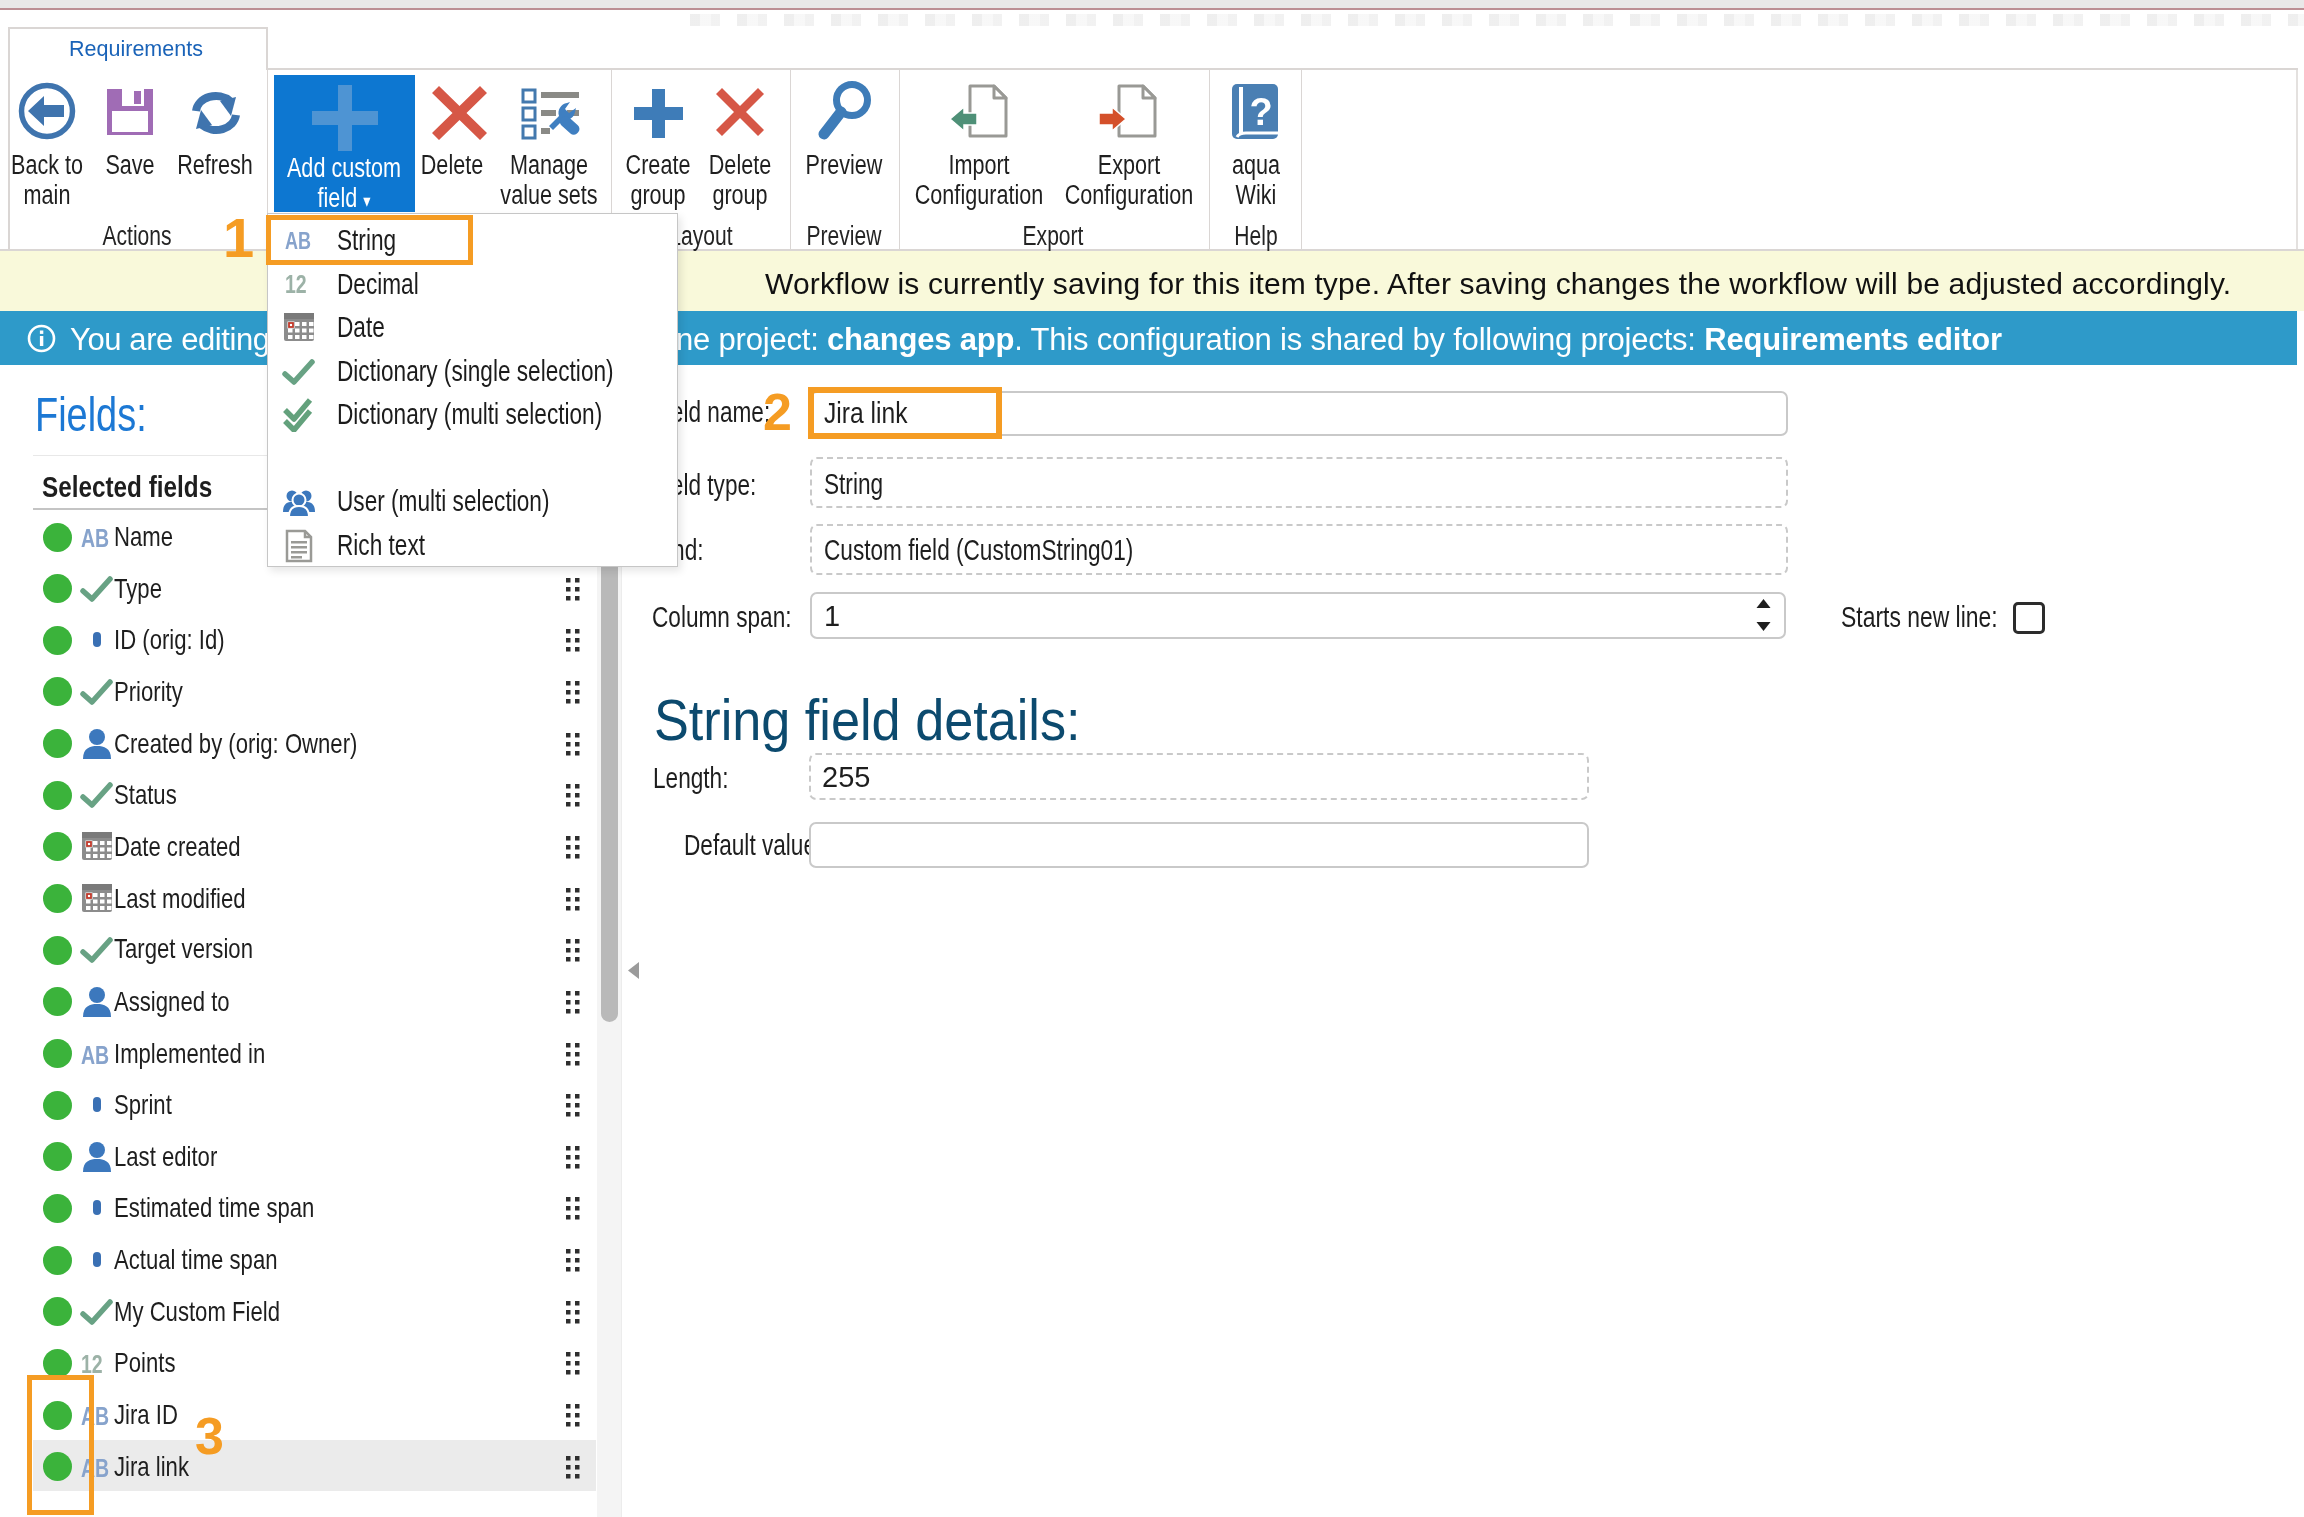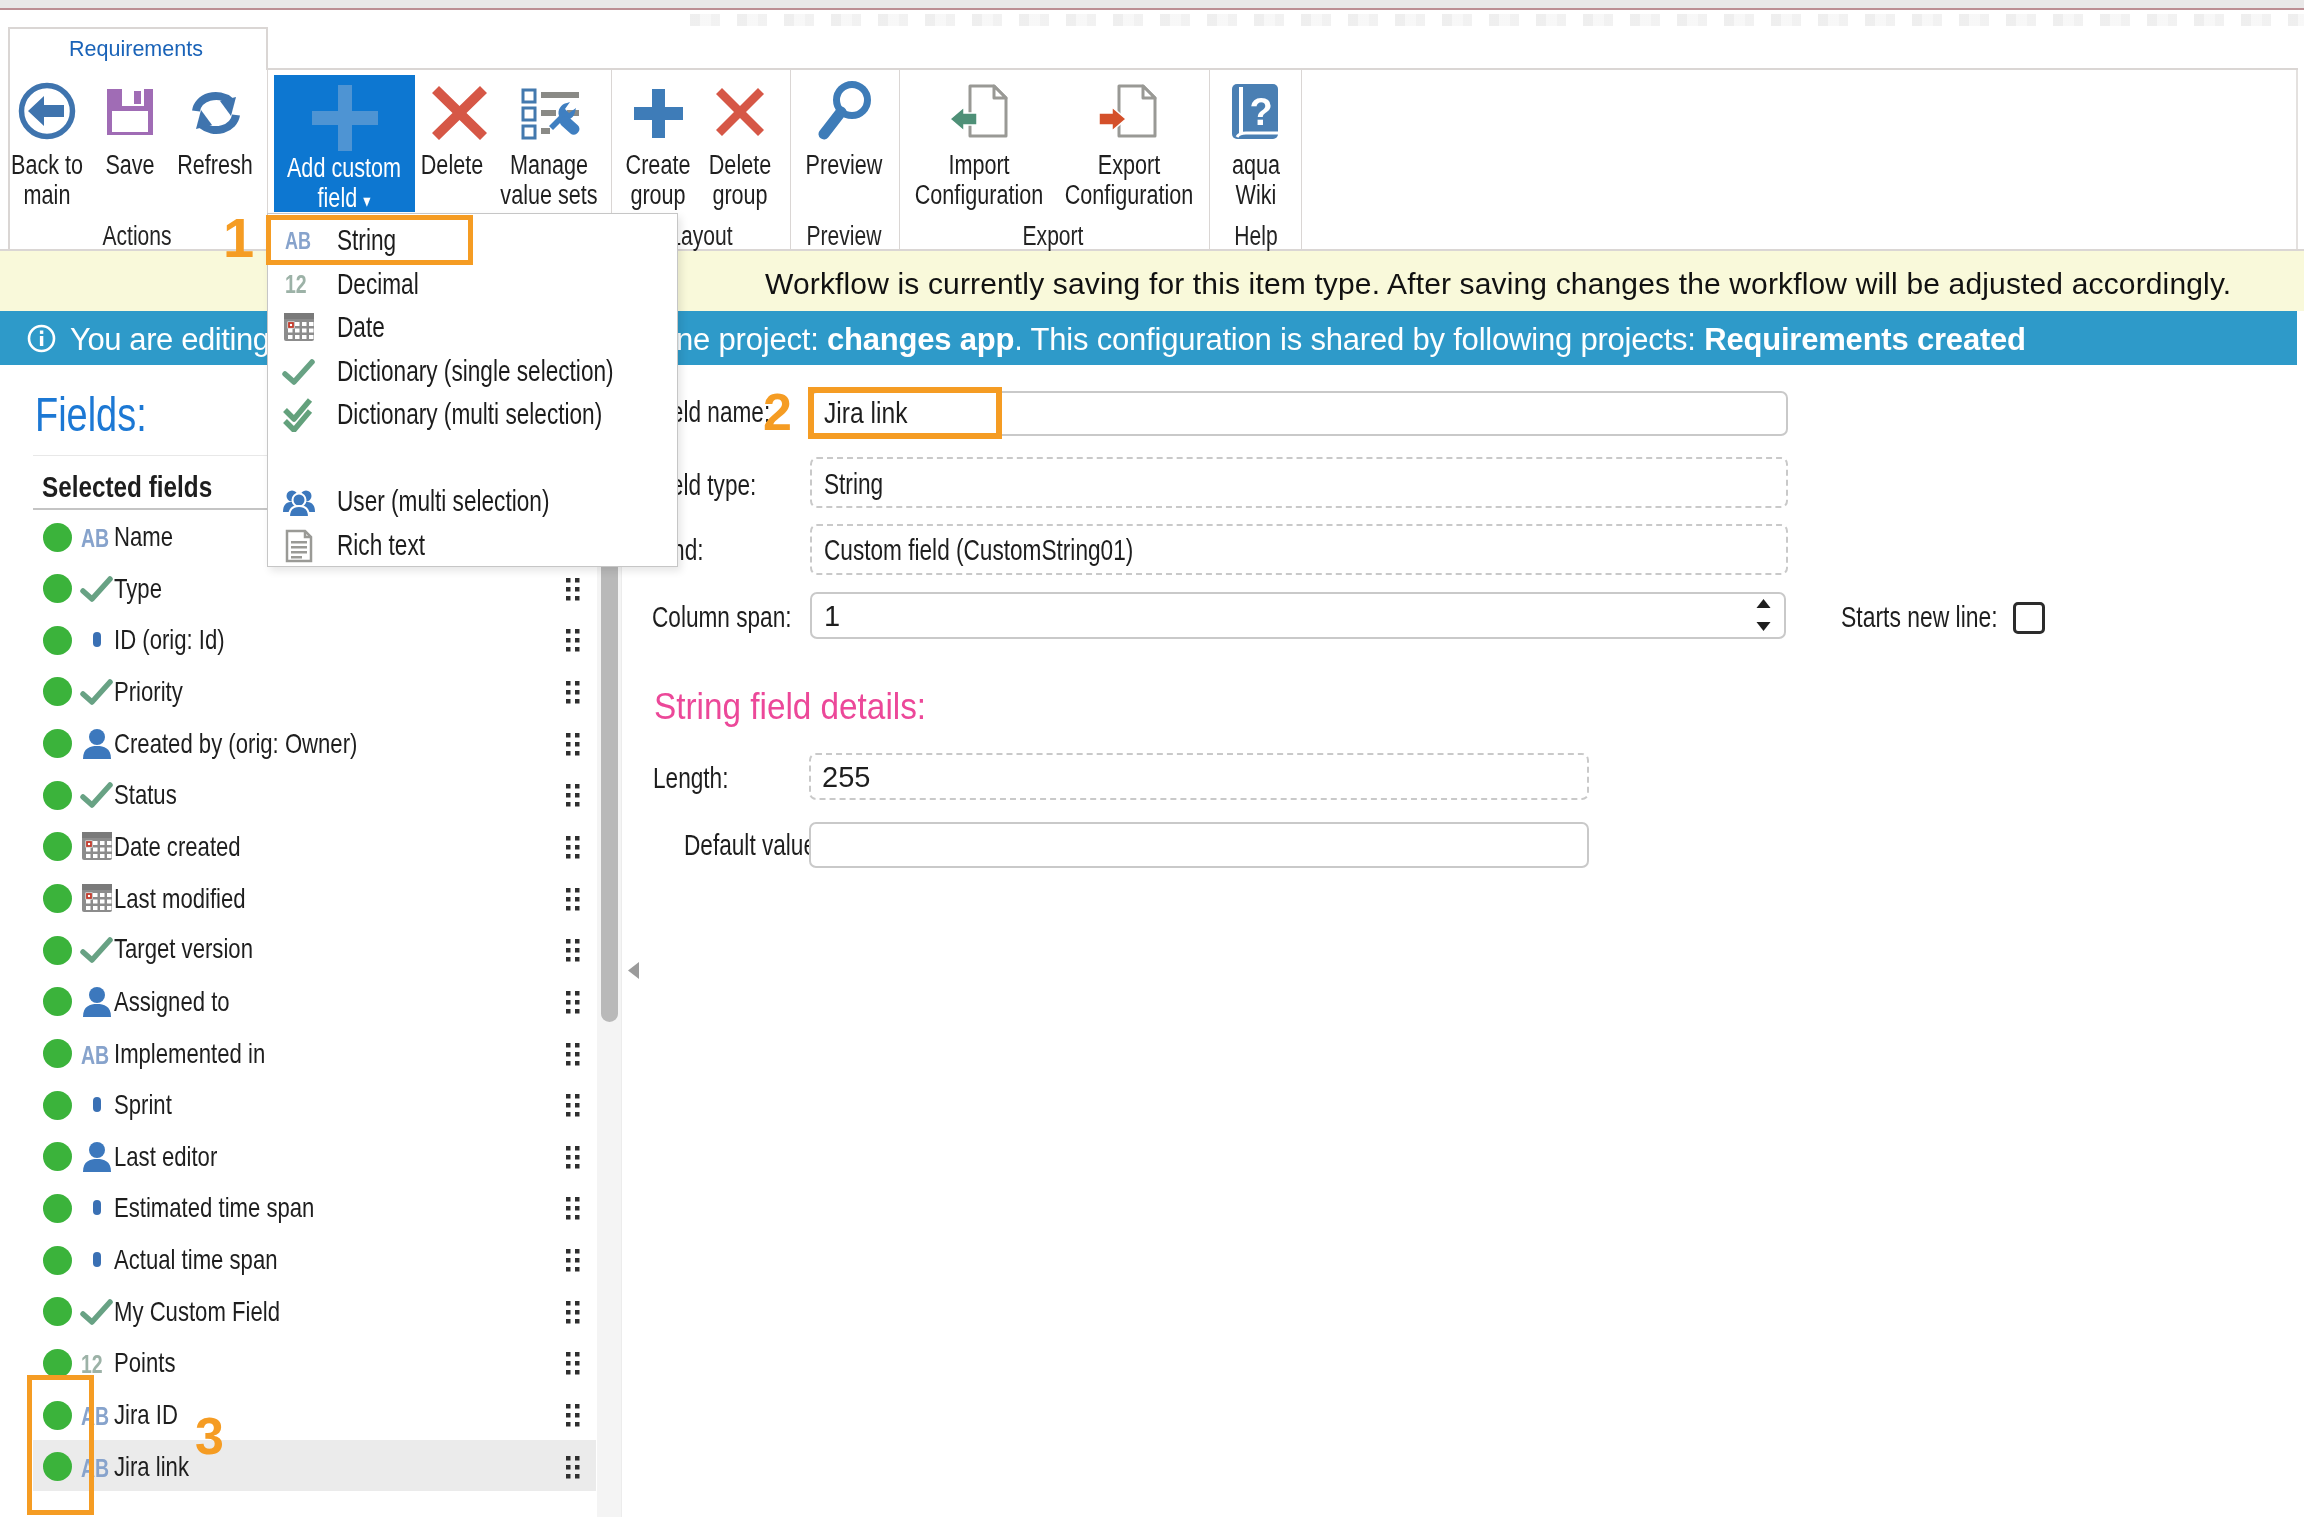--- a/index.html
+++ b/index.html
@@ -138,21 +138,21 @@
   <div class="abs" style="left:0;top:251px;width:2304px;height:60px;background:#f9f9da;"></div>
   <div class="abs" style="left:765px;top:267px;font-size:30px;letter-spacing:0.15px;color:#111;white-space:nowrap;">Workflow is currently saving for this item type. After saving changes the workflow will be adjusted accordingly.</div>
 
   <div class="abs" style="left:0;top:311px;width:2297px;height:54px;background:#2e9ac9;"></div>
   <svg class="abs" style="left:27px;top:324px;" width="29" height="29" viewBox="0 0 29 29">
     <circle cx="14.5" cy="14.5" r="12.5" fill="none" stroke="#fff" stroke-width="2.6"></circle>
     <rect x="12.9" y="12" width="3.4" height="10" fill="#fff"></rect>
     <rect x="12.9" y="6.5" width="3.4" height="3.4" fill="#fff"></rect>
   </svg>
   <div class="abs" style="left:70px;top:322px;font-size:31px;letter-spacing:-0.4px;color:#fff;white-space:nowrap;">You are editing</div>
-  <div class="abs" style="left:676px;top:322px;font-size:31px;letter-spacing:-0.2px;color:#fff;white-space:nowrap;">ne project: <b>changes app</b>. This configuration is shared by following projects: <b>Requirements created</b></div>
+  <div class="abs" style="left:676px;top:322px;font-size:31px;letter-spacing:-0.2px;color:#fff;white-space:nowrap;">ne project: <b>changes app</b>. This configuration is shared by following projects: <b>Requirements editor</b></div>
 
   <div class="abs" style="left:35px;top:387px;font-size:48px;color:#1c78d4;"><span class="cx">Fields:</span></div>
   <div class="abs" style="left:33px;top:455px;width:562px;height:1px;background:#e8e8e8;"></div>
   <div class="abs" style="left:42px;top:470px;font-size:30px;font-weight:bold;color:#1e1e1e;"><span class="cx" style="transform:scaleX(0.81);">Selected fields</span></div>
   <div class="abs" style="left:33px;top:508px;width:562px;height:2px;background:#c4c4c4;"></div>
 
   <div class="abs" style="left:33px;top:1440px;width:563px;height:51px;background:#ebebeb;"></div>
 
   <div id="rows">
       <div class="abs" style="left:43px;top:523px;width:29px;height:29px;border-radius:50%;background:#3bb33b;"></div>
@@ -441,21 +441,21 @@
   <div class="flbl" style="left:652px;top:601px;"><span class="cx" style="transform:scaleX(0.78);">Column span:</span></div>
   <div class="inp" style="left:810px;top:592px;width:972px;height:43px;"></div>
   <div class="fval" style="left:824px;top:600px;">1</div>
   <svg class="abs" style="left:1755px;top:598px;" width="17" height="34" viewBox="0 0 17 34">
     <path d="M8.5 1 L15.5 10 L1.5 10 Z" fill="#1e1e1e"></path>
     <path d="M8.5 33 L15.5 24 L1.5 24 Z" fill="#1e1e1e"></path>
   </svg>
   <div class="flbl" style="left:1841px;top:601px;"><span class="cx" style="transform:scaleX(0.79);">Starts new line:</span></div>
   <div class="abs" style="left:2013px;top:602px;width:26px;height:26px;border:3px solid #2c2c2c;border-radius:5px;background:#fff;"></div>
 
-  <div class="abs" style="left:654px;top:686px;font-size:37px;color:#ec4899;text-decoration:underline;"><span class="cx" style="transform:scaleX(0.9);">String field details:</span></div>
+  <div class="abs" style="left:654px;top:686px;font-size:58px;color:#0c4a6e;text-decoration:underline;"><span class="cx" style="transform:scaleX(0.9);">String field details:</span></div>
 
   <div class="flbl" style="left:653px;top:762px;"><span class="cx" style="transform:scaleX(0.78);">Length:</span></div>
   <div class="inp dash" style="left:809px;top:753px;width:776px;height:43px;"></div>
   <div class="fval" style="left:822px;top:761px;">255</div>
 
   <div class="flbl" style="left:684px;top:829px;"><span class="cx" style="transform:scaleX(0.78);">Default value:</span></div>
   <div class="inp" style="left:809px;top:822px;width:776px;height:42px;"></div>
 
   <div class="abs" style="left:267px;top:213px;width:409px;height:352px;background:#fff;border:1px solid #c6c6c6;box-shadow:3px 4px 8px rgba(0,0,0,0.10);"></div>
   <div id="menu" class="abs" style="left:268px;top:219px;width:406px;height:344px;">

